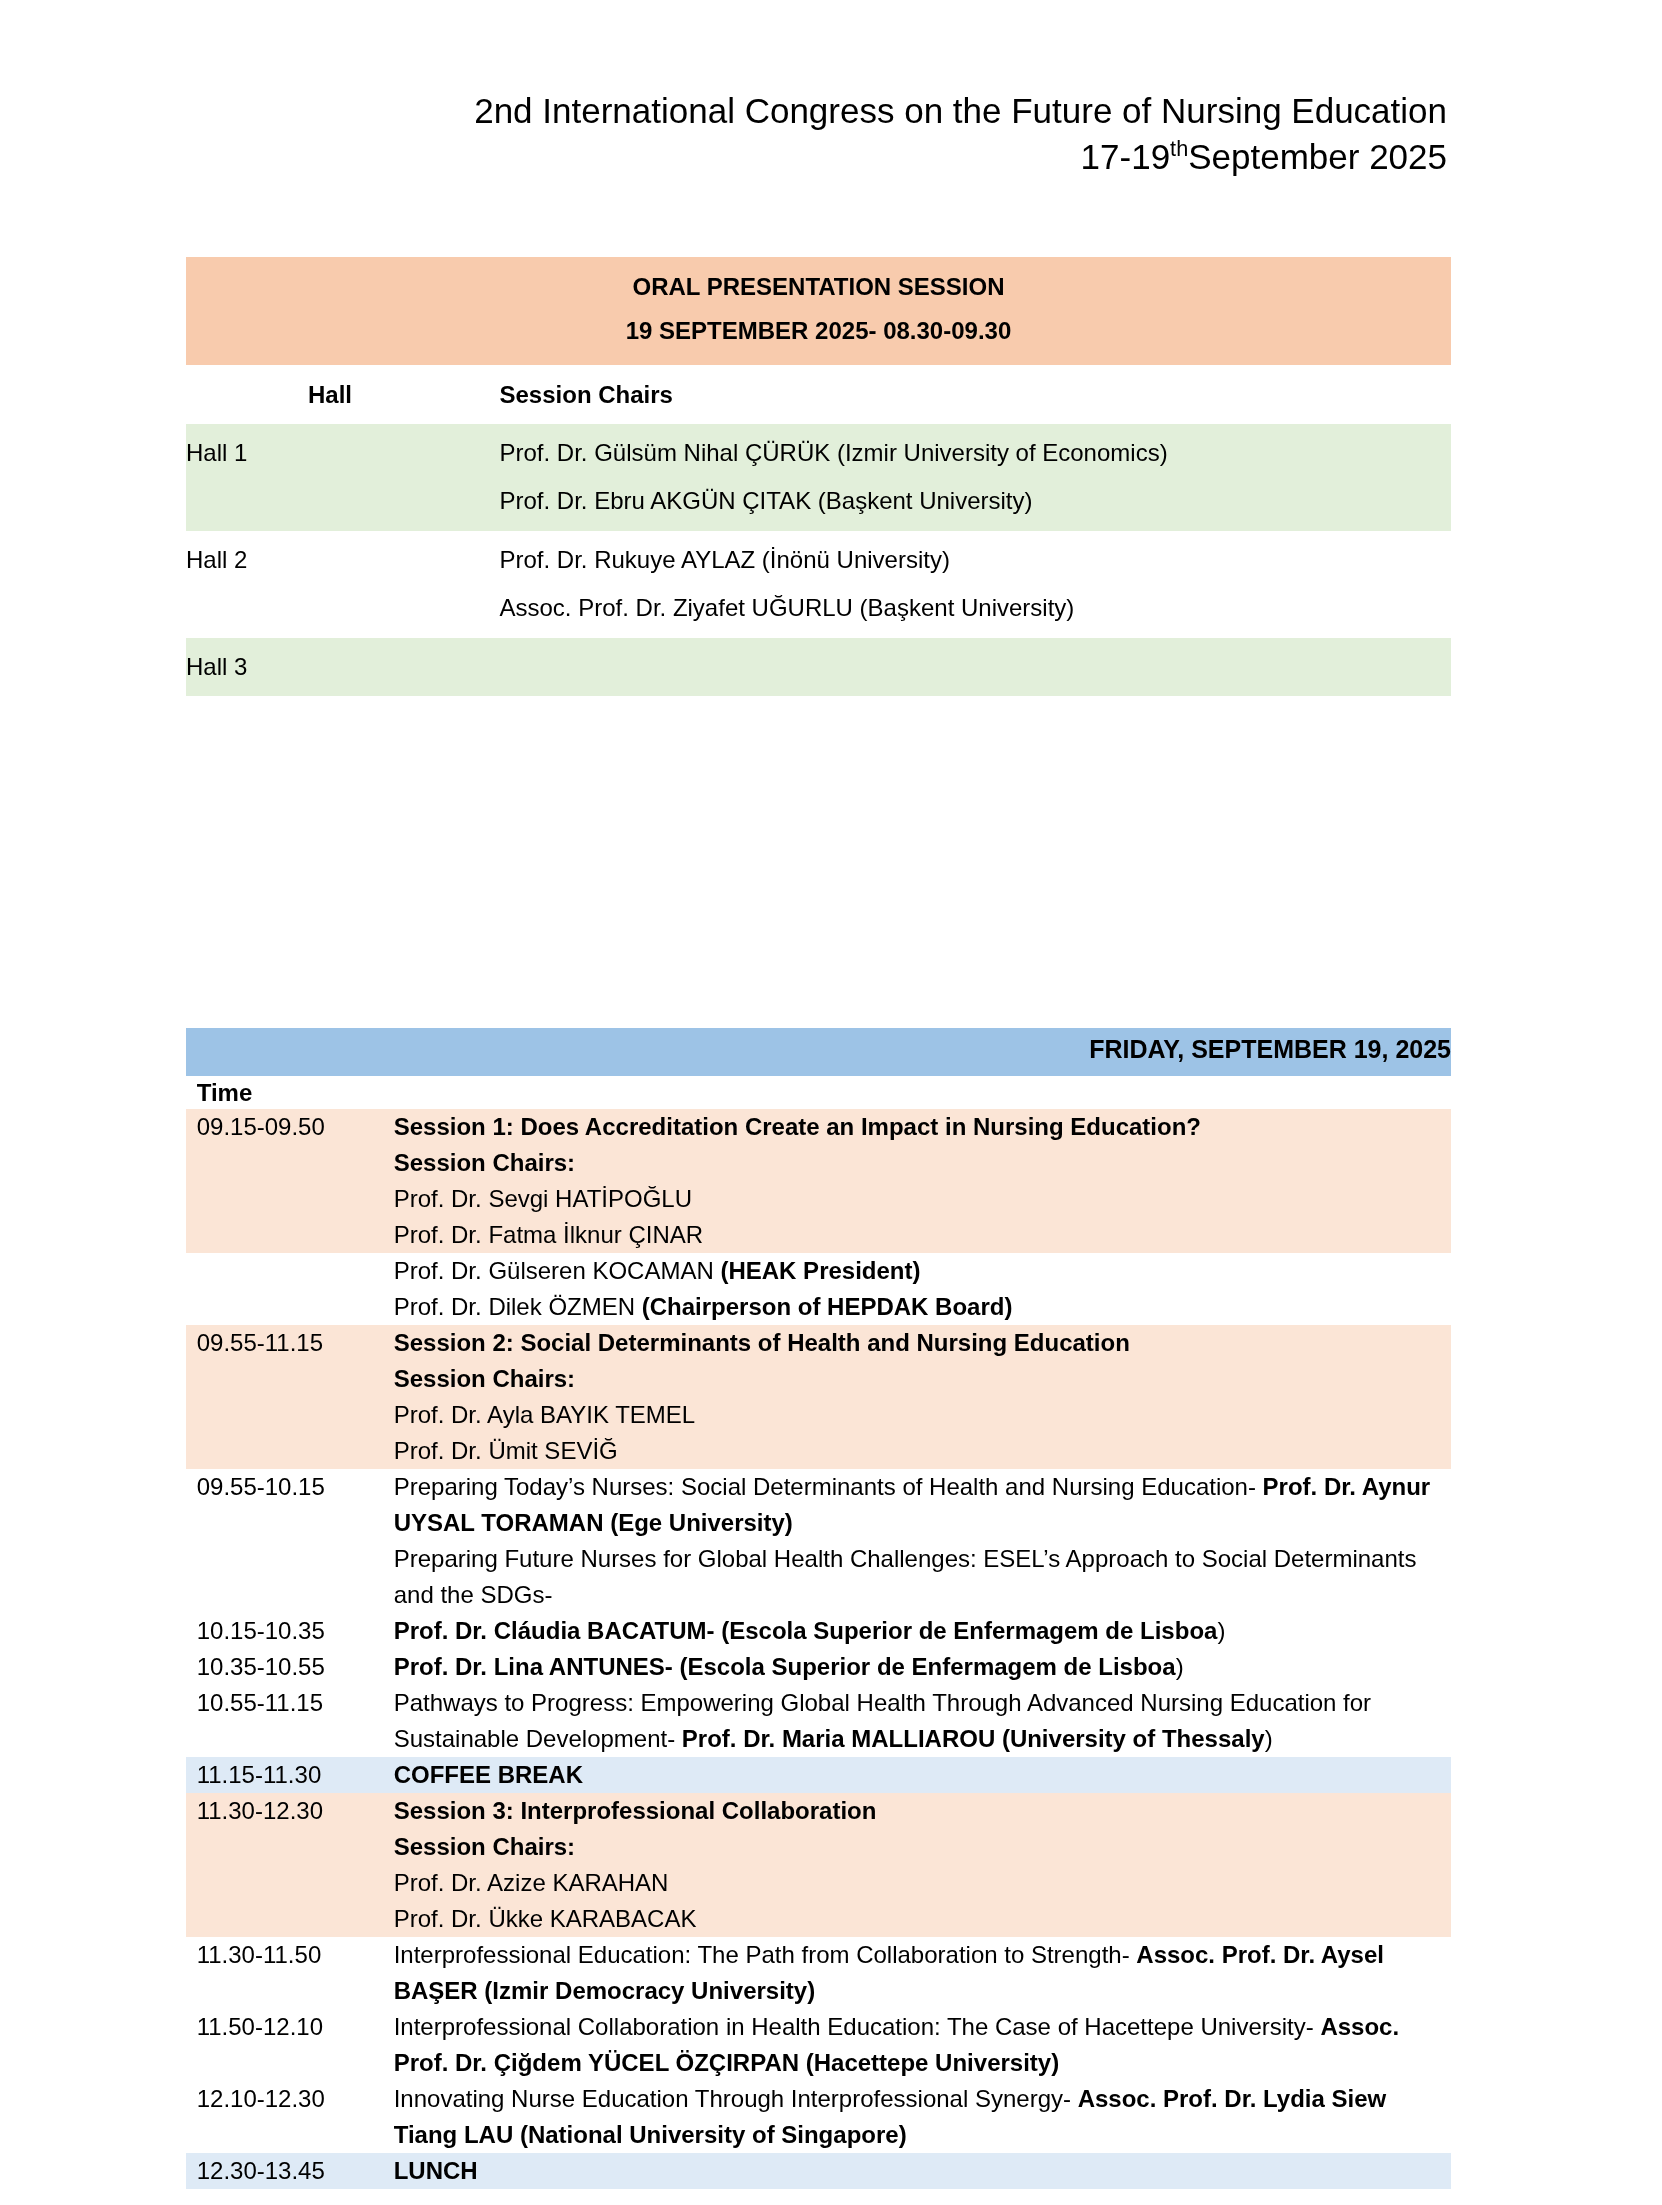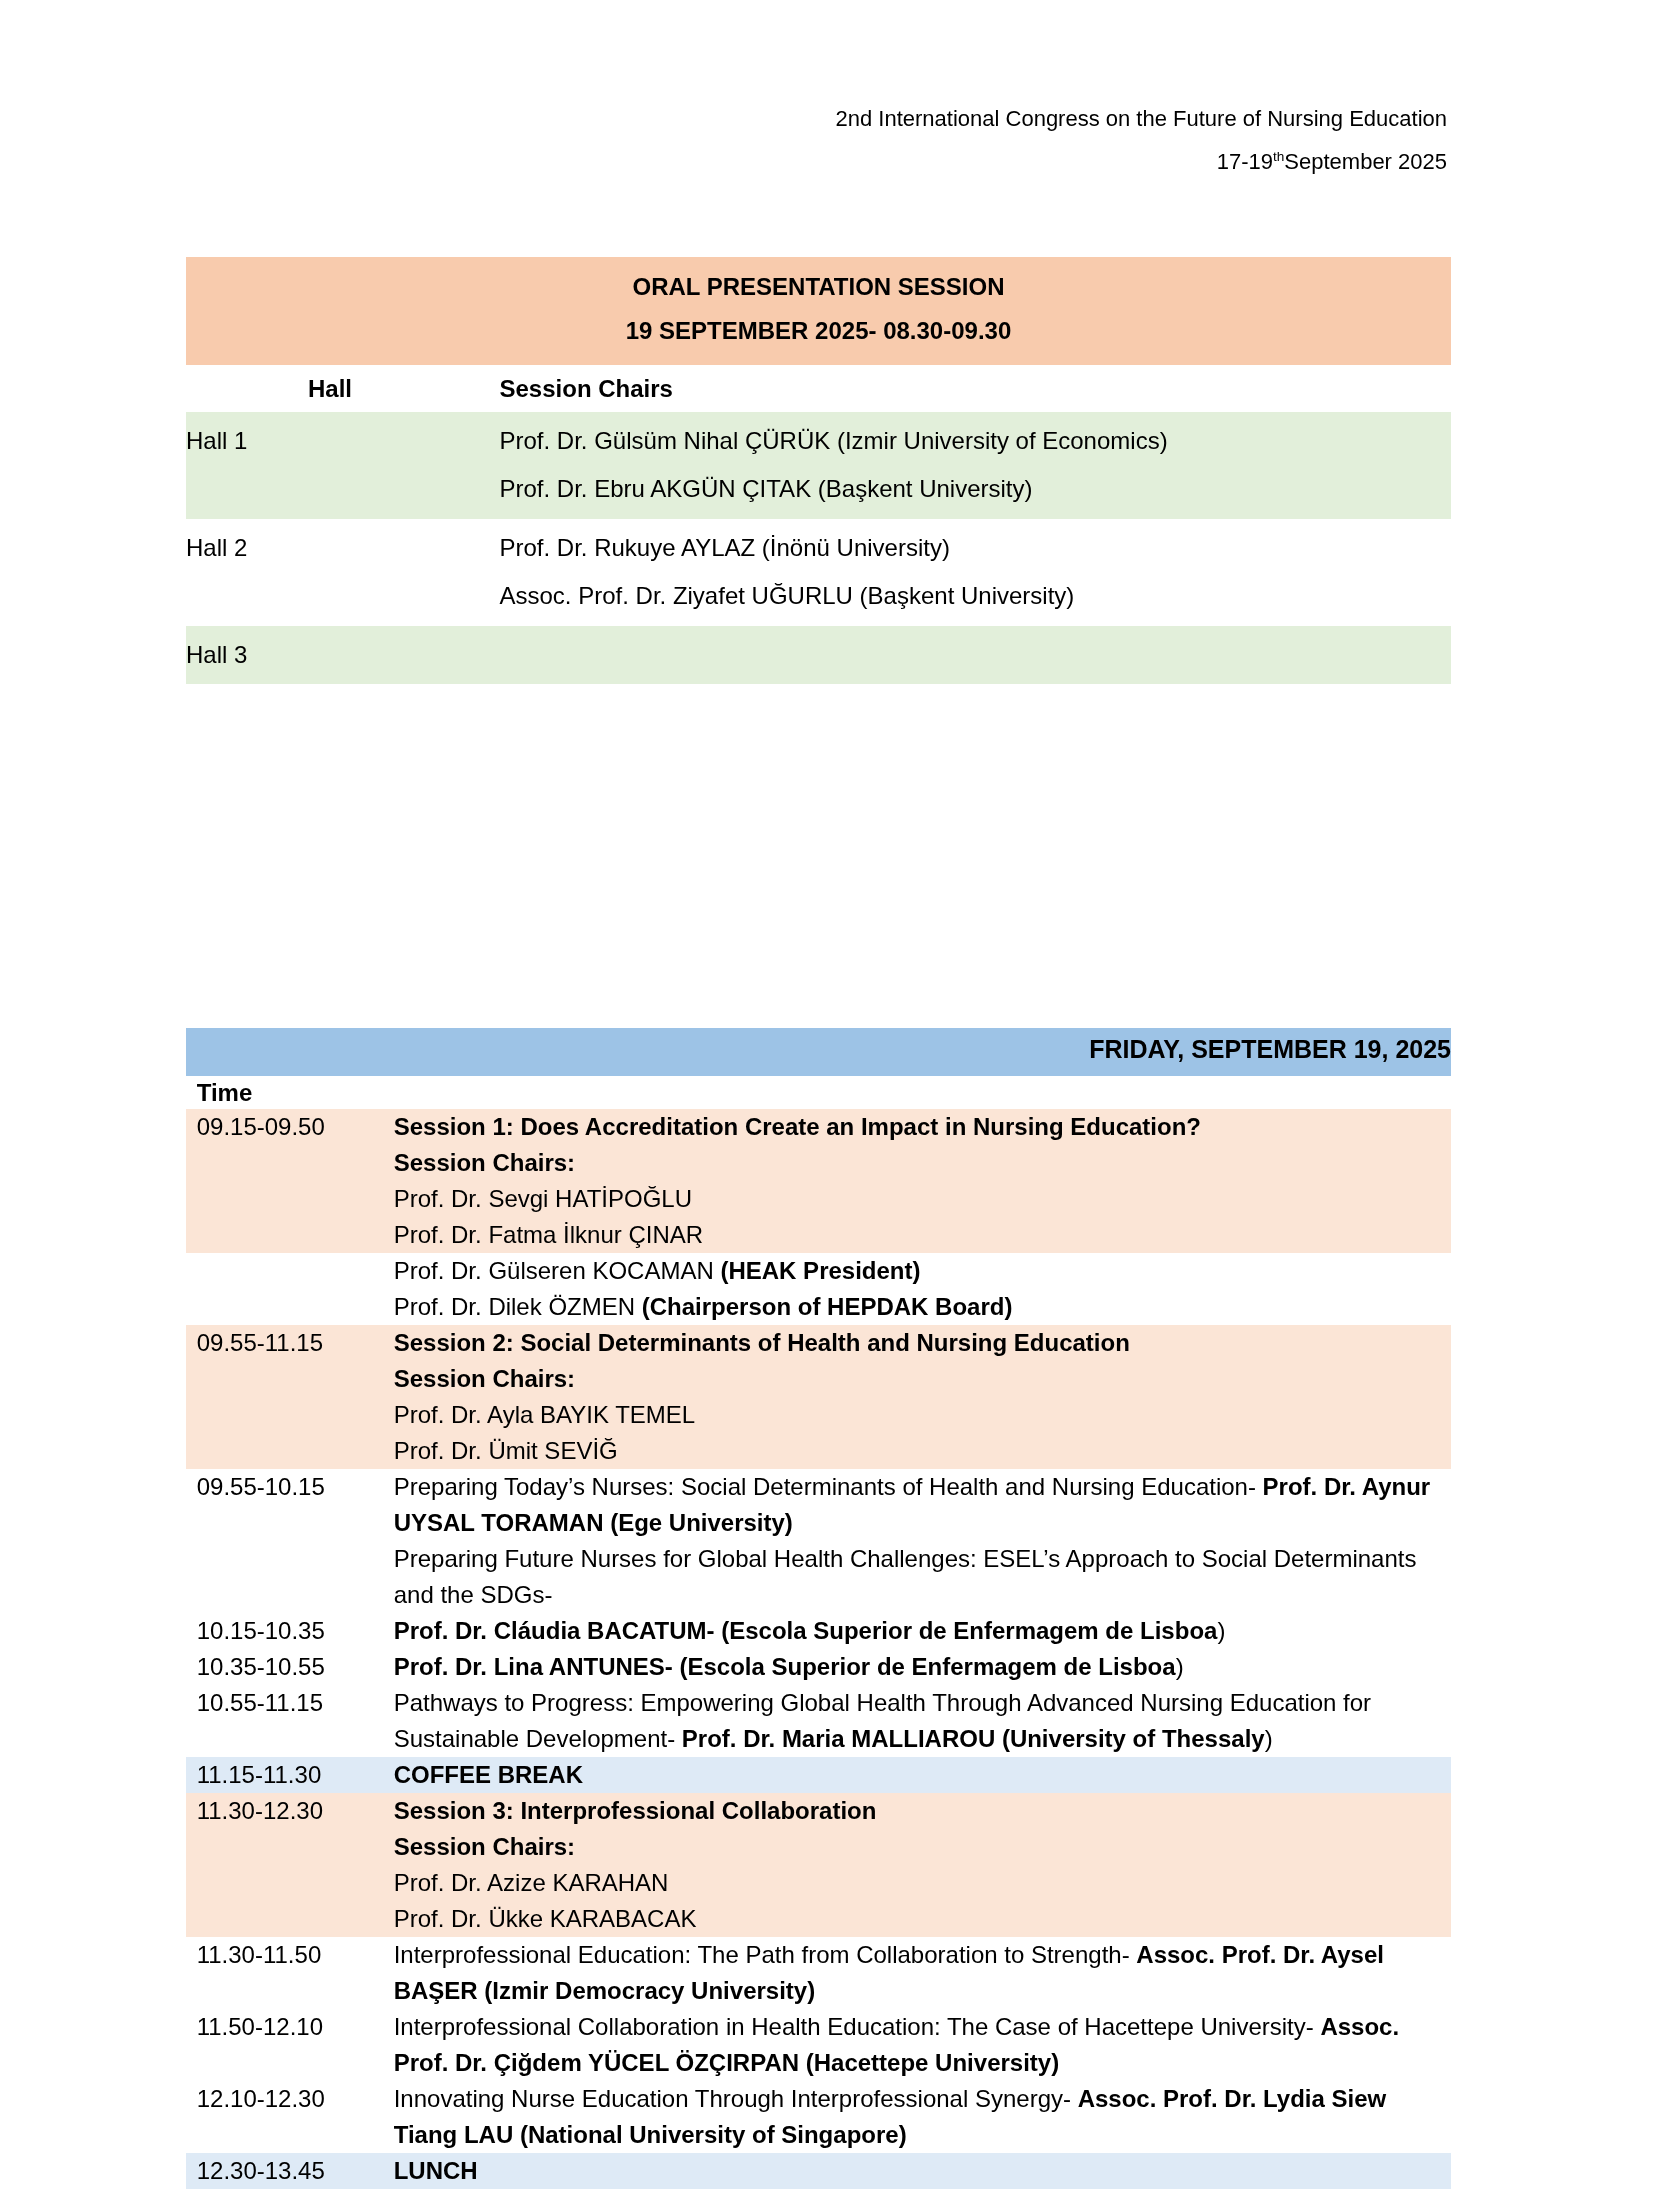--- a/index.html
+++ b/index.html
@@ -5,37 +5,37 @@
   * { margin:0; padding:0; box-sizing:border-box; }
   html,body { background:#ffffff; }
   body {
     width:1662px; height:2205px;
     position:relative;
     font-family:"Liberation Sans", sans-serif;
     color:#000;
     font-size:24px;
   }
   .doc-header {
-    position:absolute; top:100px; right:215px;
+    position:absolute; top:92px; right:215px;
     text-align:right;
-    font-size:22px; line-height:38px;
+    font-size:35px; line-height:38px;
   }
   .doc-header sup { font-size:0.62em; vertical-align:super; }
 
   .tbl { position:absolute; left:186px; width:1265px; }
 
   
   #oral-table { top:257px; }
   .oral-head {
     background:var(--c-header-orange);
     text-align:center; font-weight:bold;
     padding:10.7px 0 14.7px; line-height:38px;
   }
   .oral-head .oral-title-line { padding-top:6.7px; }
-  .oral-cols { display:flex; font-weight:bold; height:47px; align-items:center; }
+  .oral-cols { display:flex; font-weight:bold; height:59px; align-items:center; }
   .oral-col-hall { width:288px; text-align:center; }
   .oral-col-chairs { flex:1; padding-left:25.5px; }
   .oral-row { display:flex; padding:5.4px 0; }
   .oral-row.green { background:var(--c-row-green); }
   .hall-cell { width:288px; text-align:left; line-height:48px; }
   .chairs-cell { flex:1; padding-left:25.5px; }
   .chair-line { line-height:48px; }
 
   
   #schedule-table { top:1028px; }

